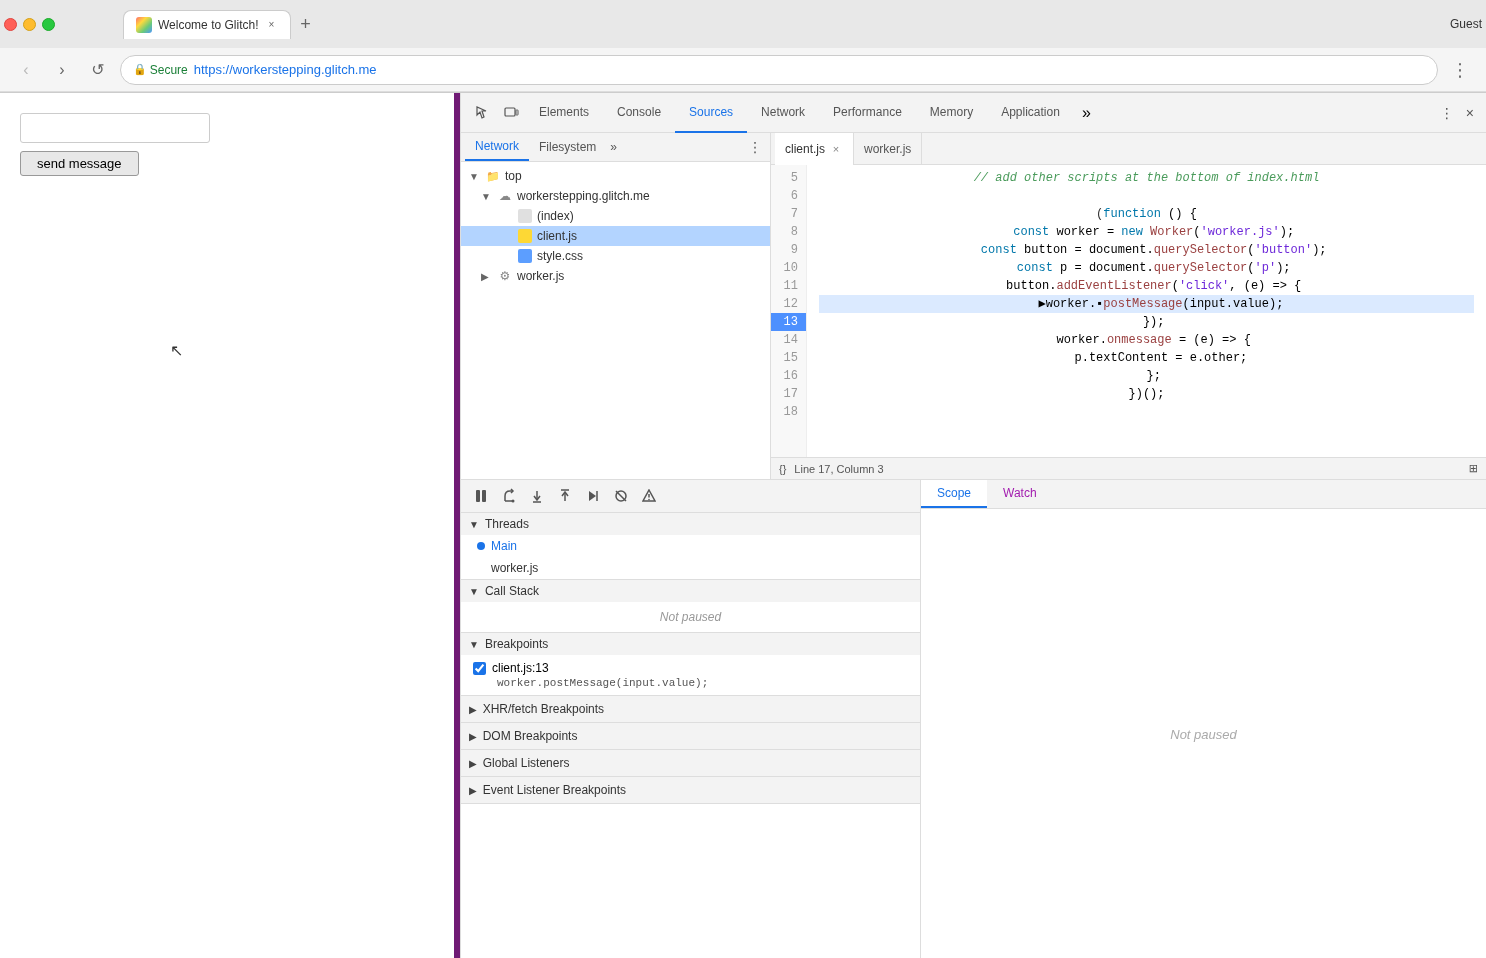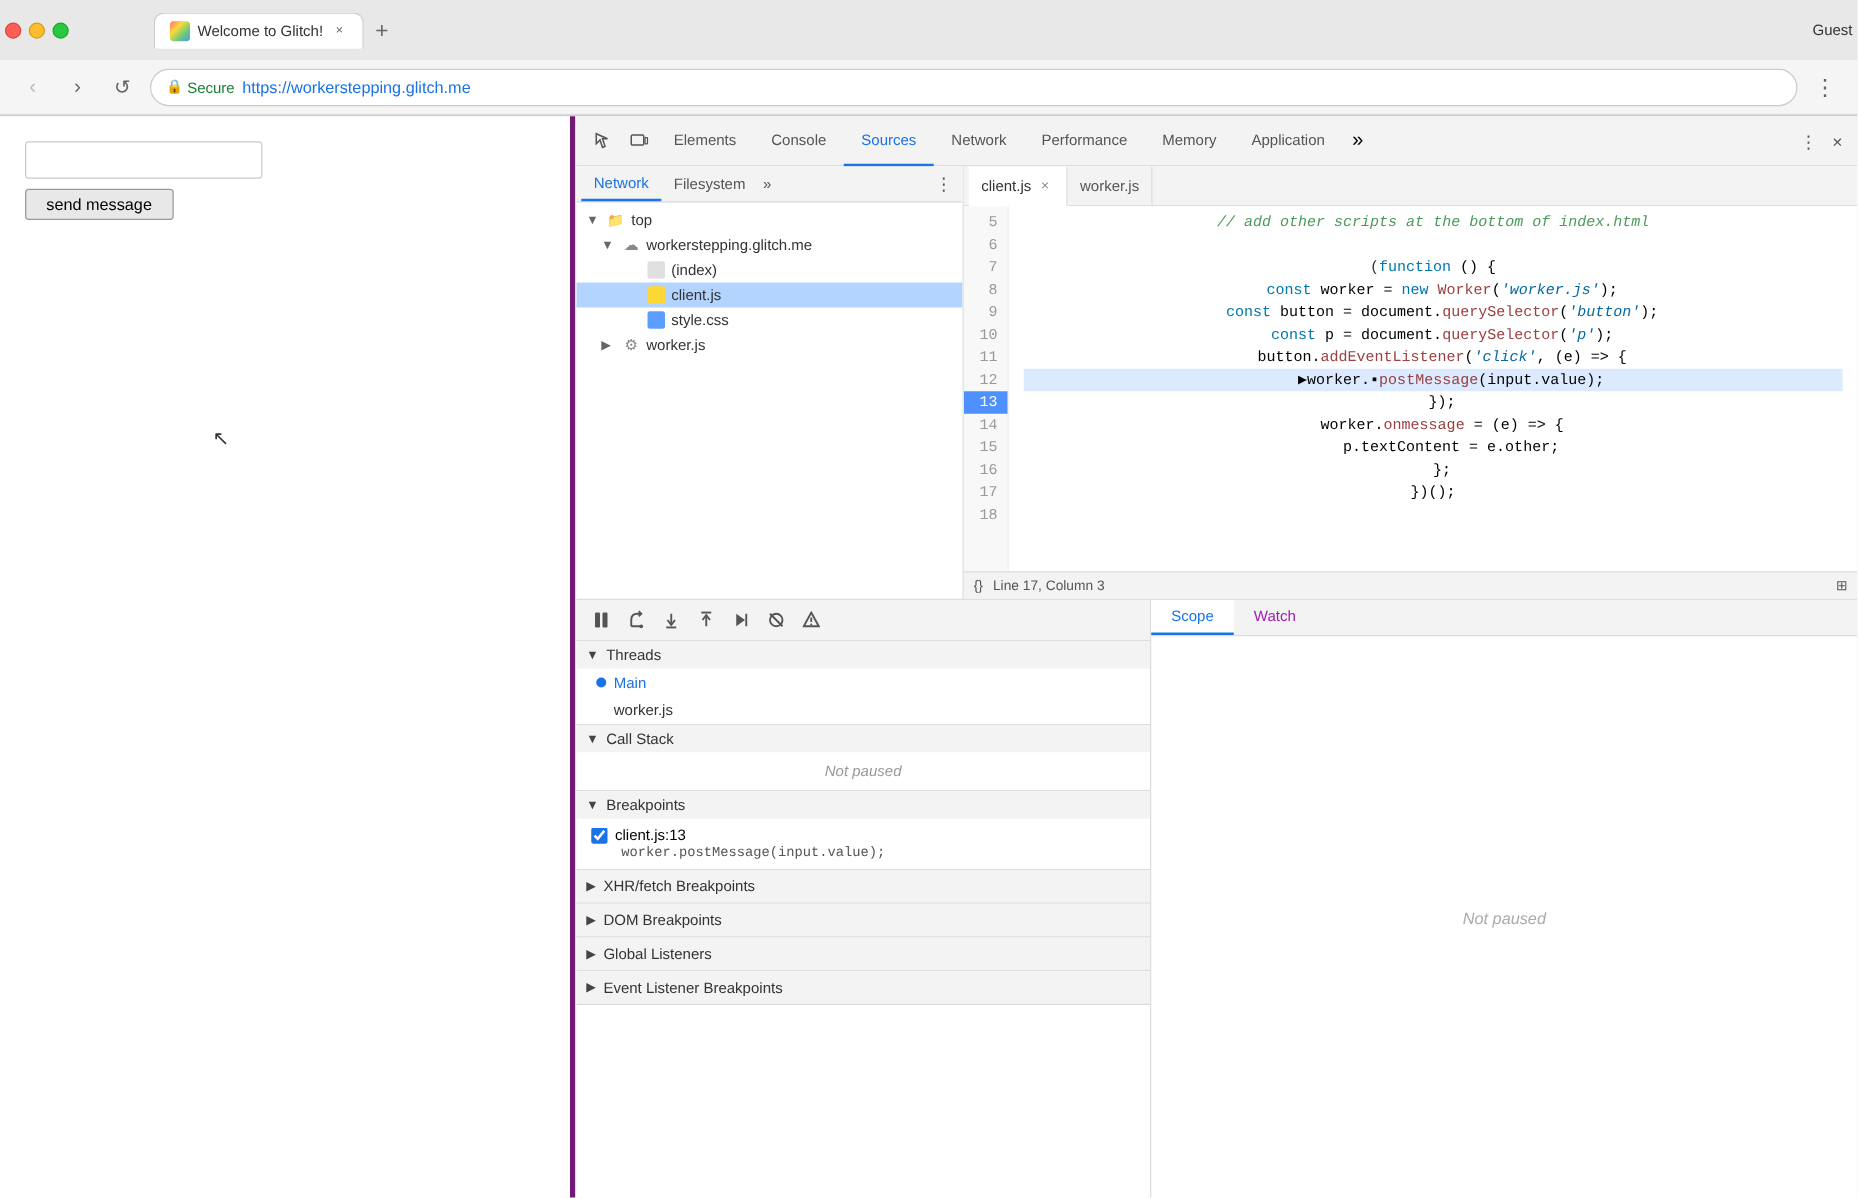--- a/index.html
+++ b/index.html
@@ -23,21 +23,21 @@
     .nav-btn.disabled { color: #bbb; cursor: default; }
     .address-bar { flex: 1; background: #fff; border: 1px solid #ccc; border-radius: 20px; padding: 4px 12px; display: flex; align-items: center; gap: 6px; font-size: 13px; height: 30px; }
     .secure-badge { color: #1a7f37; font-size: 12px; display: flex; align-items: center; gap: 3px; }
     .secure-icon { font-size: 11px; }
     .url-text { color: #1a73e8; font-size: 13px; }
     .more-btn { width: 28px; height: 28px; border-radius: 50%; border: none; background: none; color: #666; font-size: 18px; cursor: pointer; display: flex; align-items: center; justify-content: center; }
     .guest-label { font-size: 12px; color: #333; margin-left: 8px; }
 
     
     .page-area { display: flex; height: calc(958px - 92px); }
-    .webpage-content { width: 460px; background: #fff; border-right: 4px solid #701a75; padding: 20px; flex-shrink: 0; position: relative; }
+    .webpage-content { width: 460px; background: #fff; border-right: 6px solid #701a75; padding: 20px; flex-shrink: 0; position: relative; }
     .message-input { width: 190px; height: 30px; border: 1px solid #ccc; border-radius: 3px; padding: 4px 8px; font-size: 13px; }
     .send-btn { display: block; margin-top: 8px; padding: 4px 16px; background: #e8e8e8; border: 1px solid #999; border-radius: 3px; font-size: 13px; cursor: pointer; }
     .cursor-indicator { position: absolute; top: 248px; left: 170px; font-size: 16px; color: #333; pointer-events: none; }
 
     
     .devtools { flex: 1; background: #fff; display: flex; flex-direction: column; border-left: 1px solid #ddd; }
     .devtools-toolbar { display: flex; align-items: center; padding: 0 8px; background: #f3f3f3; border-bottom: 1px solid #ddd; height: 40px; }
     .dt-icon-btn { width: 28px; height: 28px; border: none; background: none; cursor: pointer; display: flex; align-items: center; justify-content: center; color: #555; border-radius: 3px; }
     .dt-tabs { display: flex; align-items: stretch; flex: 1; }
     .dt-tab { padding: 0 14px; display: flex; align-items: center; font-size: 12px; color: #555; cursor: pointer; border-bottom: 2px solid transparent; height: 40px; }
@@ -77,21 +77,21 @@
     .code-editor { flex: 1; background: #fff; overflow: auto; font-family: 'Courier New', Courier, monospace; font-size: 12px; display: flex; }
     .line-numbers { background: #f8f8f8; border-right: 1px solid #eee; padding: 4px 0; min-width: 36px; text-align: right; color: #999; font-size: 12px; line-height: 18px; user-select: none; }
     .line-num { padding: 0 8px 0 4px; display: block; }
     .line-num.highlighted { background: #4d90fe; color: #fff; }
     .code-content { flex: 1; padding: 4px 12px; line-height: 18px; overflow-x: auto; }
     .code-line { white-space: pre; display: block; text-align: center; }
     .code-line.highlighted { background: #dbeaff; }
     
     .c-comment { color: #4a9b5b; font-style: italic; }
     .c-keyword { color: #0077aa; }
-    .c-string { color: #0369a1; font-style: italic; }
+    .c-string { color: #6d28d9; }
     .c-func { color: #9a4040; }
     .c-paren { color: #333; }
 
     .status-bar { background: #f3f3f3; border-top: 1px solid #ddd; padding: 2px 8px; font-size: 11px; color: #555; display: flex; align-items: center; height: 22px; }
 
     
     .debugger-bottom { display: flex; height: 480px; border-top: 1px solid #ddd; }
     .debugger-left { width: 460px; flex-shrink: 0; border-right: 1px solid #ddd; display: flex; flex-direction: column; overflow: hidden; }
     .debugger-toolbar { display: flex; align-items: center; padding: 4px 8px; background: #f3f3f3; border-bottom: 1px solid #ddd; gap: 4px; }
     .dbg-btn { width: 24px; height: 24px; border: none; background: none; cursor: pointer; display: flex; align-items: center; justify-content: center; color: #555; border-radius: 3px; font-size: 14px; }

